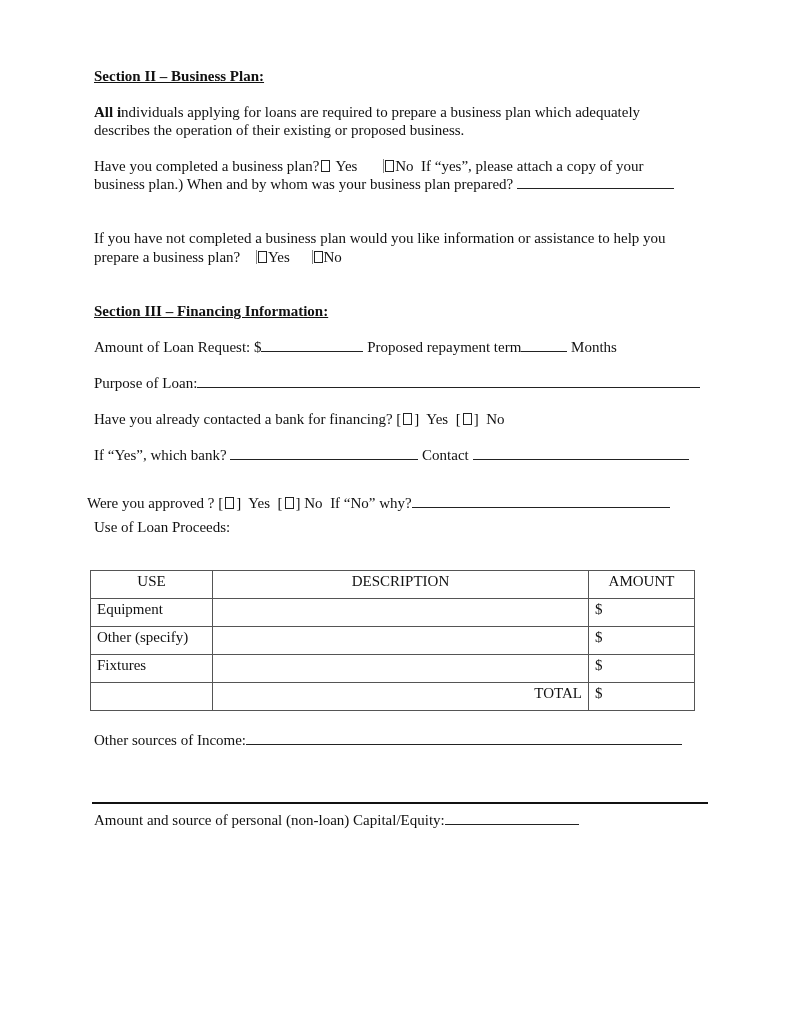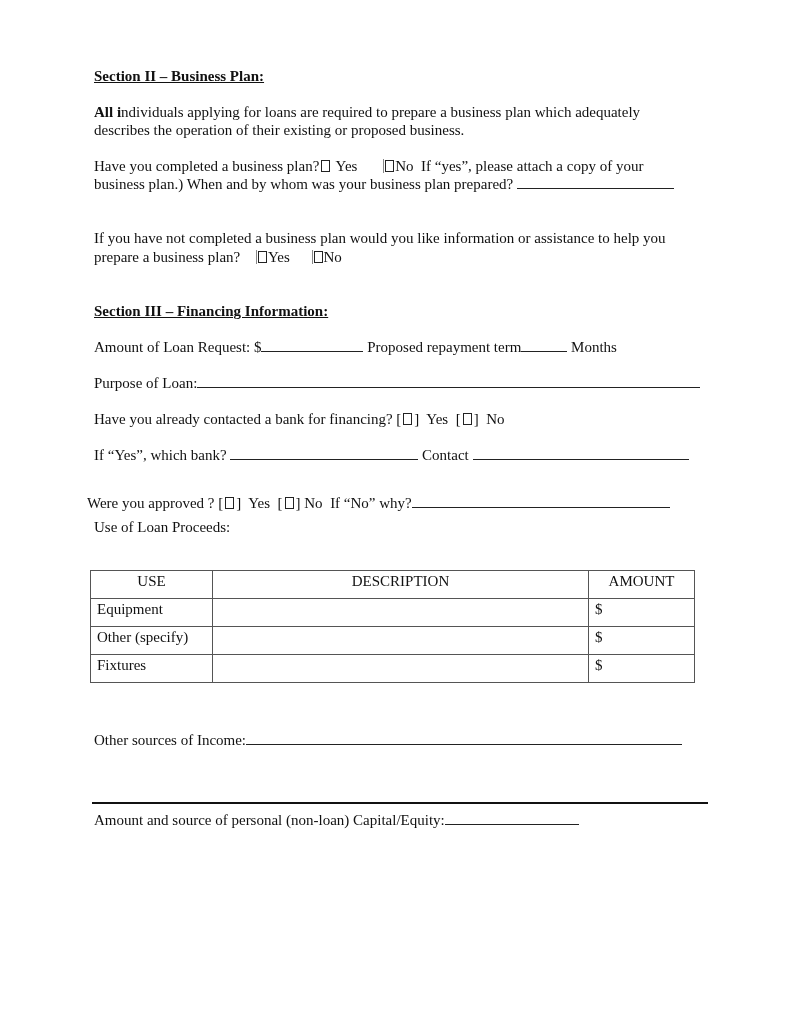--- a/index.html
+++ b/index.html
@@ -86,20 +86,25 @@
   <tr>
     <td>Other (specify)</td>
     <td></td>
     <td>$</td>
   </tr>
   <tr>
     <td>Fixtures</td>
     <td></td>
     <td>$</td>
   </tr>
+  <tr>
+    <td></td>
+    <td style="text-align:right;">TOTAL</td>
+    <td>$</td>
+  </tr>
 </tbody>
   </table>
 
 <div class="abs" style="left:94px; top:731px;">
   <span>Other sources of Income:</span><span class="blank" style="width:436px;"></span>
 </div>
 
 <div class="abs" style="left:94px; top:811px;">
   <span>Amount and source of personal (non-loan) Capital/Equity:</span><span class="blank" style="width:134px;"></span>
 </div>

